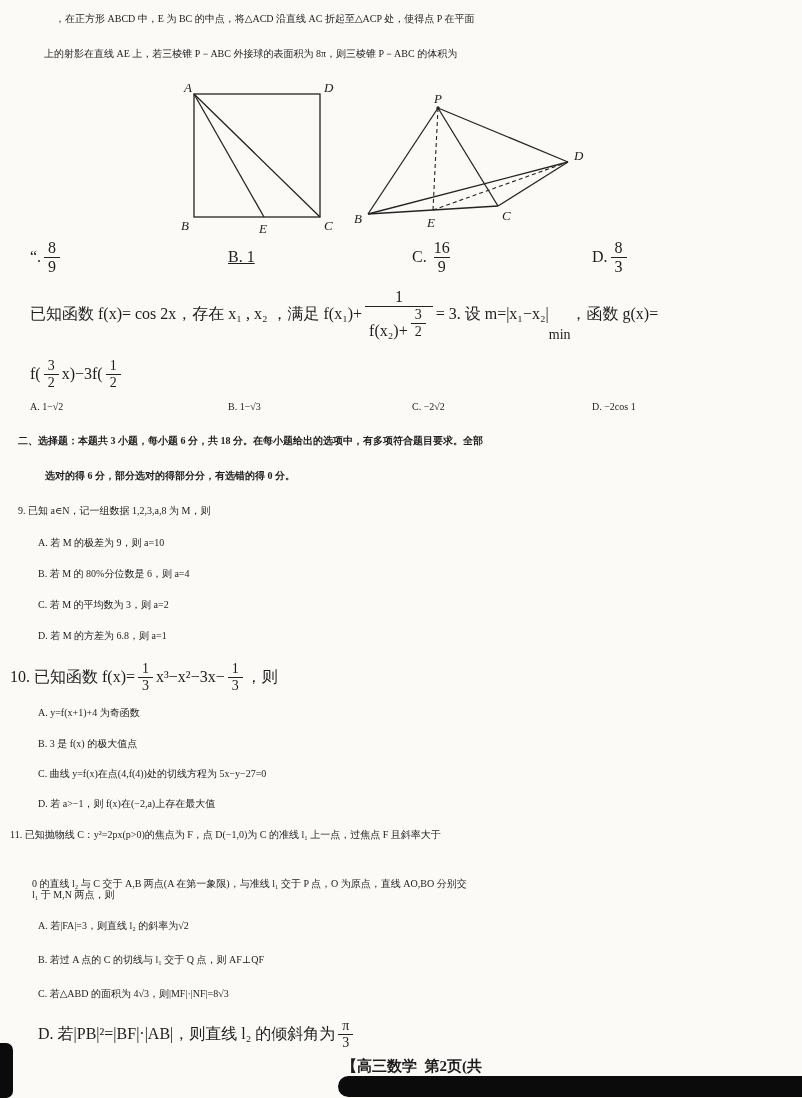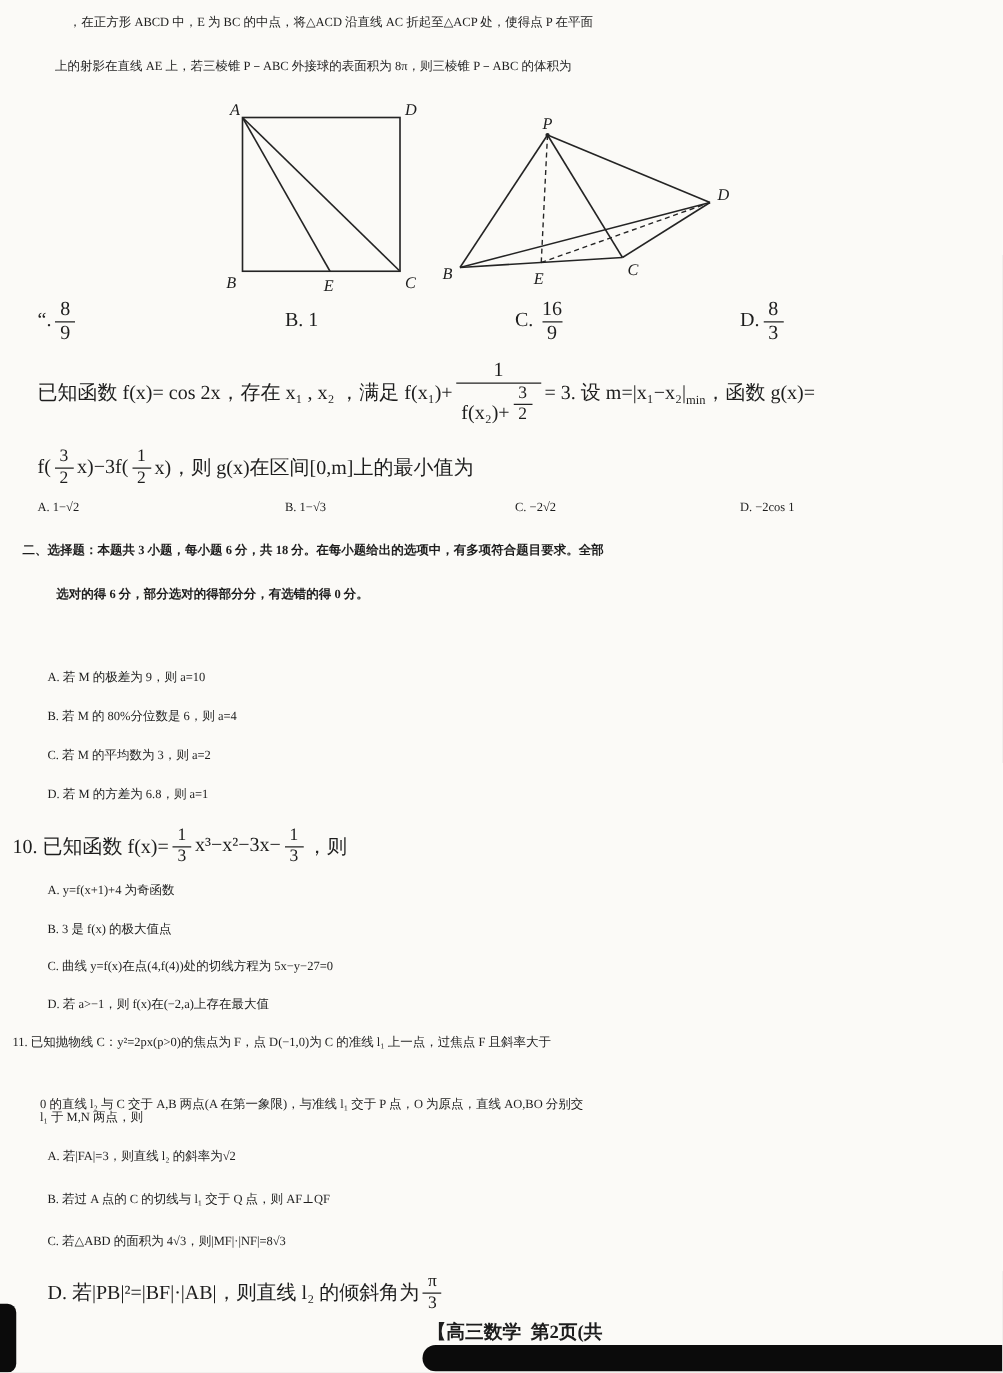--- a/index.html
+++ b/index.html
@@ -8,21 +8,21 @@
         font-family:"Liberation Serif","DejaVu Serif",serif;color:#1d1d1d;overflow:hidden;}
   .tline{position:absolute;white-space:pre;font-size:10px;line-height:1.35;}
   .mline{position:absolute;display:flex;align-items:center;white-space:pre;font-size:16px;}
   .bold{font-weight:bold;}
   .frac{display:inline-flex;flex-direction:column;align-items:center;text-align:center;
         line-height:1.12;margin:0 3px;}
   .frac .num{padding:0 4px;}
   .frac .den{border-top:1.3px solid #222;padding:0 4px;}
   .frac.small{font-size:14px;}
   .hrow{display:inline-flex;align-items:flex-end;white-space:pre;}
-  sub.small{font-size:10px;align-self:flex-end;margin-bottom:19px;}
+  sub.small{font-size:14px;align-self:flex-end;margin-bottom:2px;}
   .bar{position:absolute;background:#0b0b0b;}
   svg{position:absolute;overflow:visible;}
   svg text{font-family:"Liberation Serif","DejaVu Serif",serif;font-size:13px;font-style:italic;fill:#1d1d1d;}
 </style>
 </head>
 <body>
 
 <div class="page">
 
   <div class="tline" style="left:55px;top:12px;">，在正方形 ABCD 中，E 为 BC 的中点，将△ACD 沿直线 AC 折起至△ACP 处，使得点 P 在平面</div>
@@ -62,21 +62,21 @@
     <text x="222" y="68">D</text>
   </svg>
 
   <div class="mline" style="left:30px;top:234px;height:46px;">
     <span>“.</span>
     <span class="frac">
       <span class="num">8</span>
       <span class="den">9</span>
     </span>
   </div>
-  <div class="mline" style="left:228px;top:234px;height:46px;">
+  <div class="mline" style="left:228px;top:234px;height:46px;text-decoration:underline;">
     <span>B. 1</span>
   </div>
   <div class="mline" style="left:412px;top:234px;height:46px;">
     <span>C.</span>
     <span class="frac">
       <span class="num">16</span>
       <span class="den">9</span>
     </span>
   </div>
   <div class="mline" style="left:592px;top:234px;height:46px;">
@@ -106,31 +106,31 @@
     <span>f(</span>
     <span class="frac small">
       <span class="num">3</span>
       <span class="den">2</span>
     </span>
     <span>x)−3f(</span>
     <span class="frac small">
       <span class="num">1</span>
       <span class="den">2</span>
     </span>
-    <span>x)，则 g(x)在区间[0,m]上的最小值为</span>
   </div>
 
   <div class="tline" style="left:30px;top:400px;">A. 1−√2</div>
   <div class="tline" style="left:228px;top:400px;">B. 1−√3</div>
   <div class="tline" style="left:412px;top:400px;">C. −2√2</div>
   <div class="tline" style="left:592px;top:400px;">D. −2cos 1</div>
 
   <div class="tline bold" style="left:18px;top:434px;">二、选择题：本题共 3 小题，每小题 6 分，共 18 分。在每小题给出的选项中，有多项符合题目要求。全部</div>
   <div class="tline bold" style="left:45px;top:469px;">选对的得 6 分，部分选对的得部分分，有选错的得 0 分。</div>
 
+  <div class="tline" style="left:18px;top:504px;">9. 已知 a∈N，记一组数据 1,2,3,a,8 为 M，则</div>
   <div class="tline" style="left:38px;top:536px;">A. 若 M 的极差为 9，则 a=10</div>
   <div class="tline" style="left:38px;top:567px;">B. 若 M 的 80%分位数是 6，则 a=4</div>
   <div class="tline" style="left:38px;top:598px;">C. 若 M 的平均数为 3，则 a=2</div>
   <div class="tline" style="left:38px;top:629px;">D. 若 M 的方差为 6.8，则 a=1</div>
 
   <div class="mline" style="left:10px;top:656px;height:42px;">
     <span>10. 已知函数 f(x)=</span>
     <span class="frac small">
       <span class="num">1</span>
       <span class="den">3</span>

